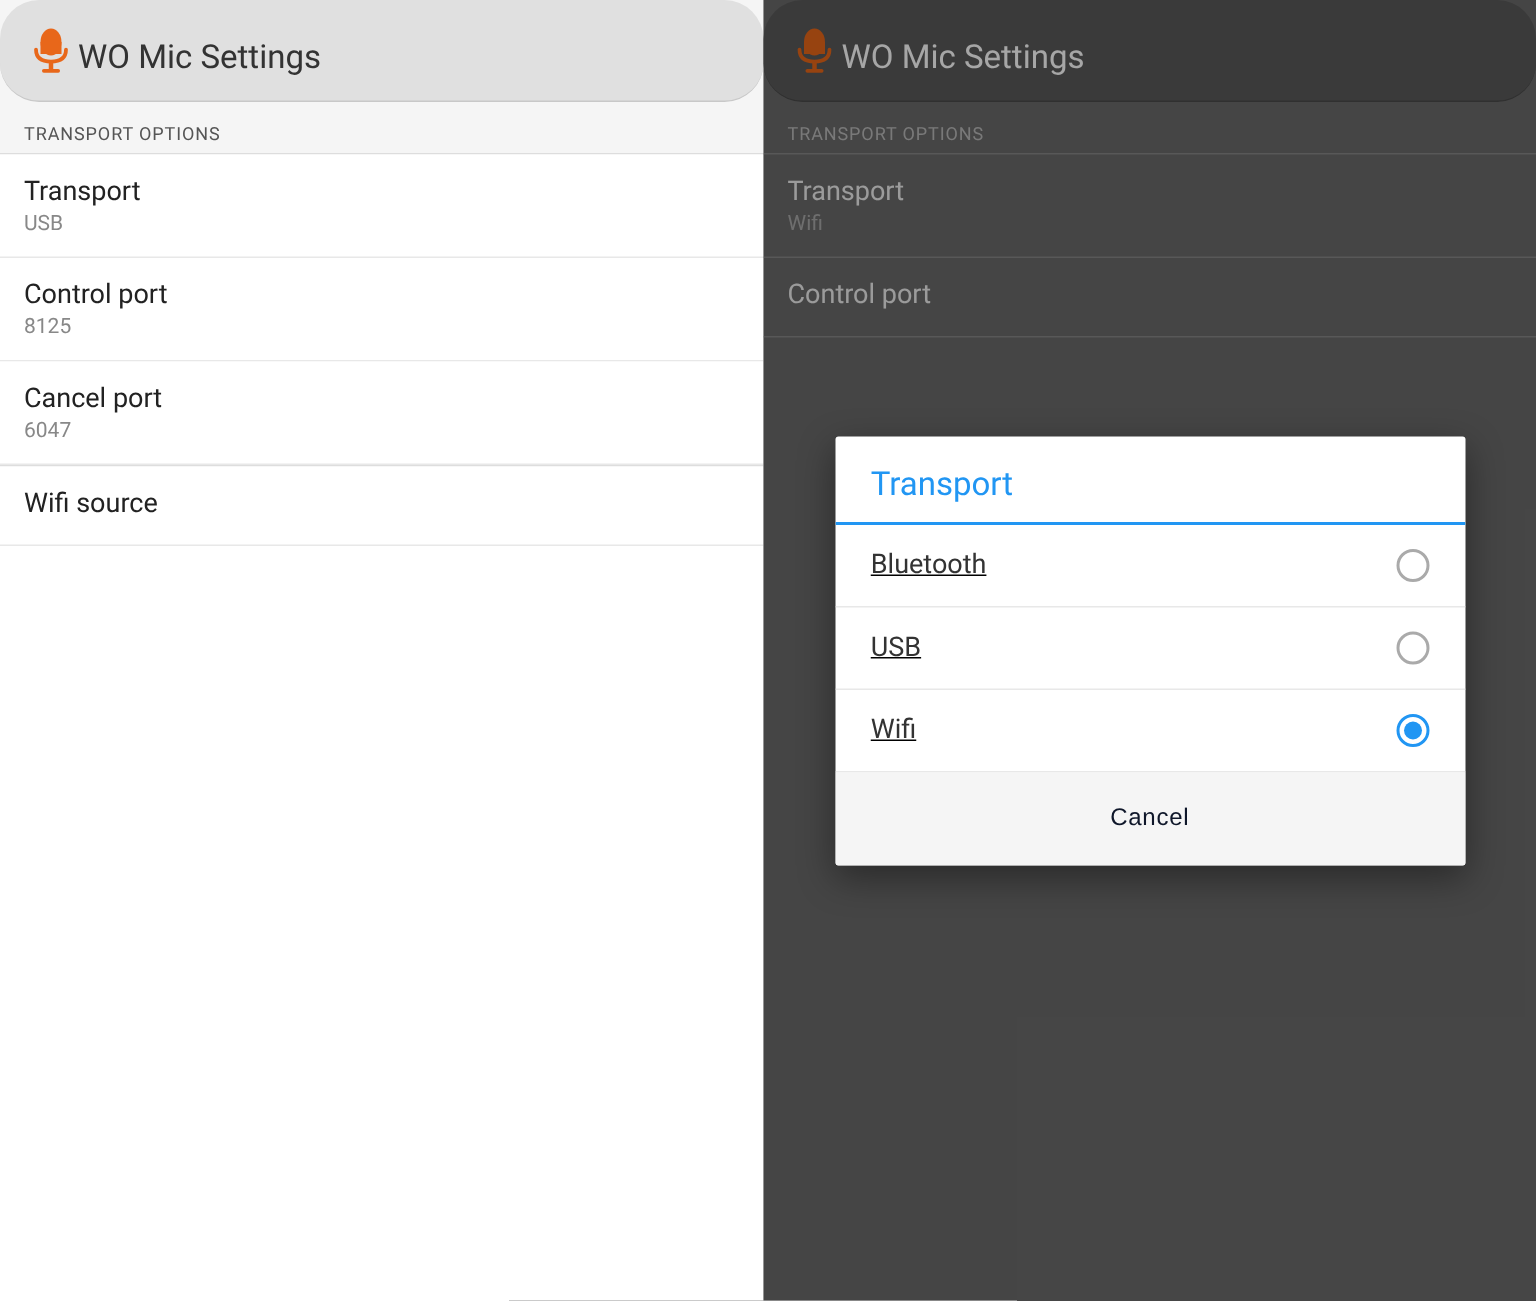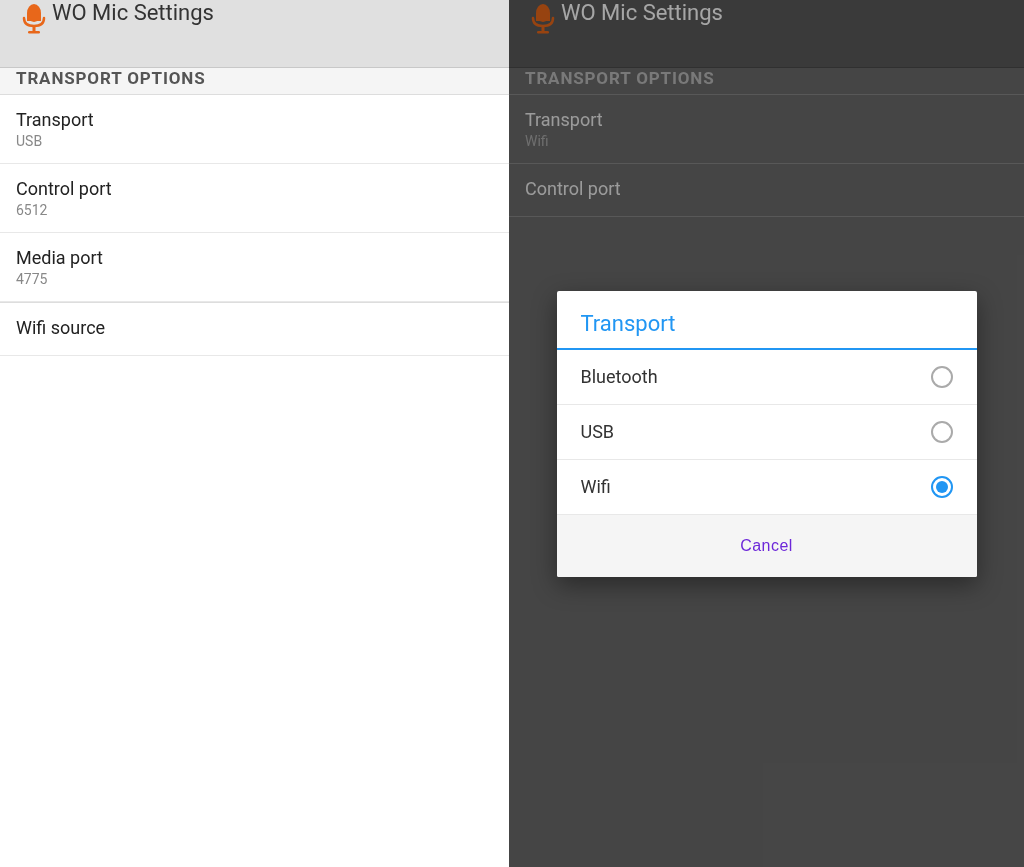--- a/index.html
+++ b/index.html
@@ -26,25 +26,26 @@
       height: 867px;
       background: #6b6b6b;
       display: flex;
       flex-direction: column;
       position: relative;
     }
 
     
     .app-header {
       display: flex;
-      align-items: flex-start;
-      padding: 0 16px;
+      align-items: flex-end;
+      padding: 16px 16px;
       height: 68px;
       background: #e0e0e0;
       border-bottom: 1px solid #c8c8c8;
+      border-radius: 26px;
     }
     .panel-right .app-header {
       background: #5a5a5a;
       border-bottom: 1px solid #4a4a4a;
     }
 
     .header-title {
       font-size: 22px;
       font-weight: 400;
       color: #333;
@@ -57,23 +58,23 @@
     .settings-content {
       flex: 1;
       background: #fff;
       overflow-y: auto;
     }
     .panel-right .settings-content {
       background: transparent;
     }
 
     .section-header {
-      padding: 0 16px 6px 16px;
-      font-size: 17px;
-      font-weight: 700;
+      padding: 14px 16px 6px 16px;
+      font-size: 12px;
+      font-weight: 400;
       color: #555;
       letter-spacing: 0.05em;
       text-transform: uppercase;
       background: #f5f5f5;
     }
     .panel-right .section-header {
       background: transparent;
       color: #bbb;
     }
 
@@ -143,20 +144,21 @@
       border-bottom: 2px solid #2196F3;
     }
 
     .dialog-option {
       display: flex;
       align-items: center;
       justify-content: space-between;
       padding: 16px 24px;
       border-bottom: 1px solid #e8e8e8;
       cursor: pointer;
+      text-decoration: underline;
     }
 
     .dialog-option-label {
       font-size: 18px;
       color: #333;
     }
 
     .radio-btn {
       width: 22px;
       height: 22px;
@@ -181,21 +183,21 @@
 
     .dialog-actions {
       padding: 12px 16px;
       display: flex;
       justify-content: center;
       background: #f5f5f5;
     }
 
     .dialog-cancel-btn {
       font-size: 16px;
-      color: #6d28d9;
+      color: #0f172a;
       padding: 10px 28px;
       background: transparent;
       border: none;
       cursor: pointer;
       letter-spacing: 0.03em;
       font-weight: 400;
     }
 
     
     .mic-svg {
@@ -223,26 +225,26 @@
     <div class="section-header">TRANSPORT OPTIONS</div>
     <div class="section-divider"></div>
 
     <div class="settings-item">
       <div class="item-label">Transport</div>
       <div class="item-value">USB</div>
     </div>
 
     <div class="settings-item">
       <div class="item-label">Control port</div>
-      <div class="item-value">6512</div>
-    </div>
-
-    <div class="settings-item">
-      <div class="item-label">Media port</div>
-      <div class="item-value">4775</div>
+      <div class="item-value">8125</div>
+    </div>
+
+    <div class="settings-item">
+      <div class="item-label">Cancel port</div>
+      <div class="item-value">6047</div>
     </div>
 
     <div class="section-divider"></div>
 
     <div class="settings-item">
       <div class="item-label">Wifi source</div>
     </div>
   </div>
 </div>
 

